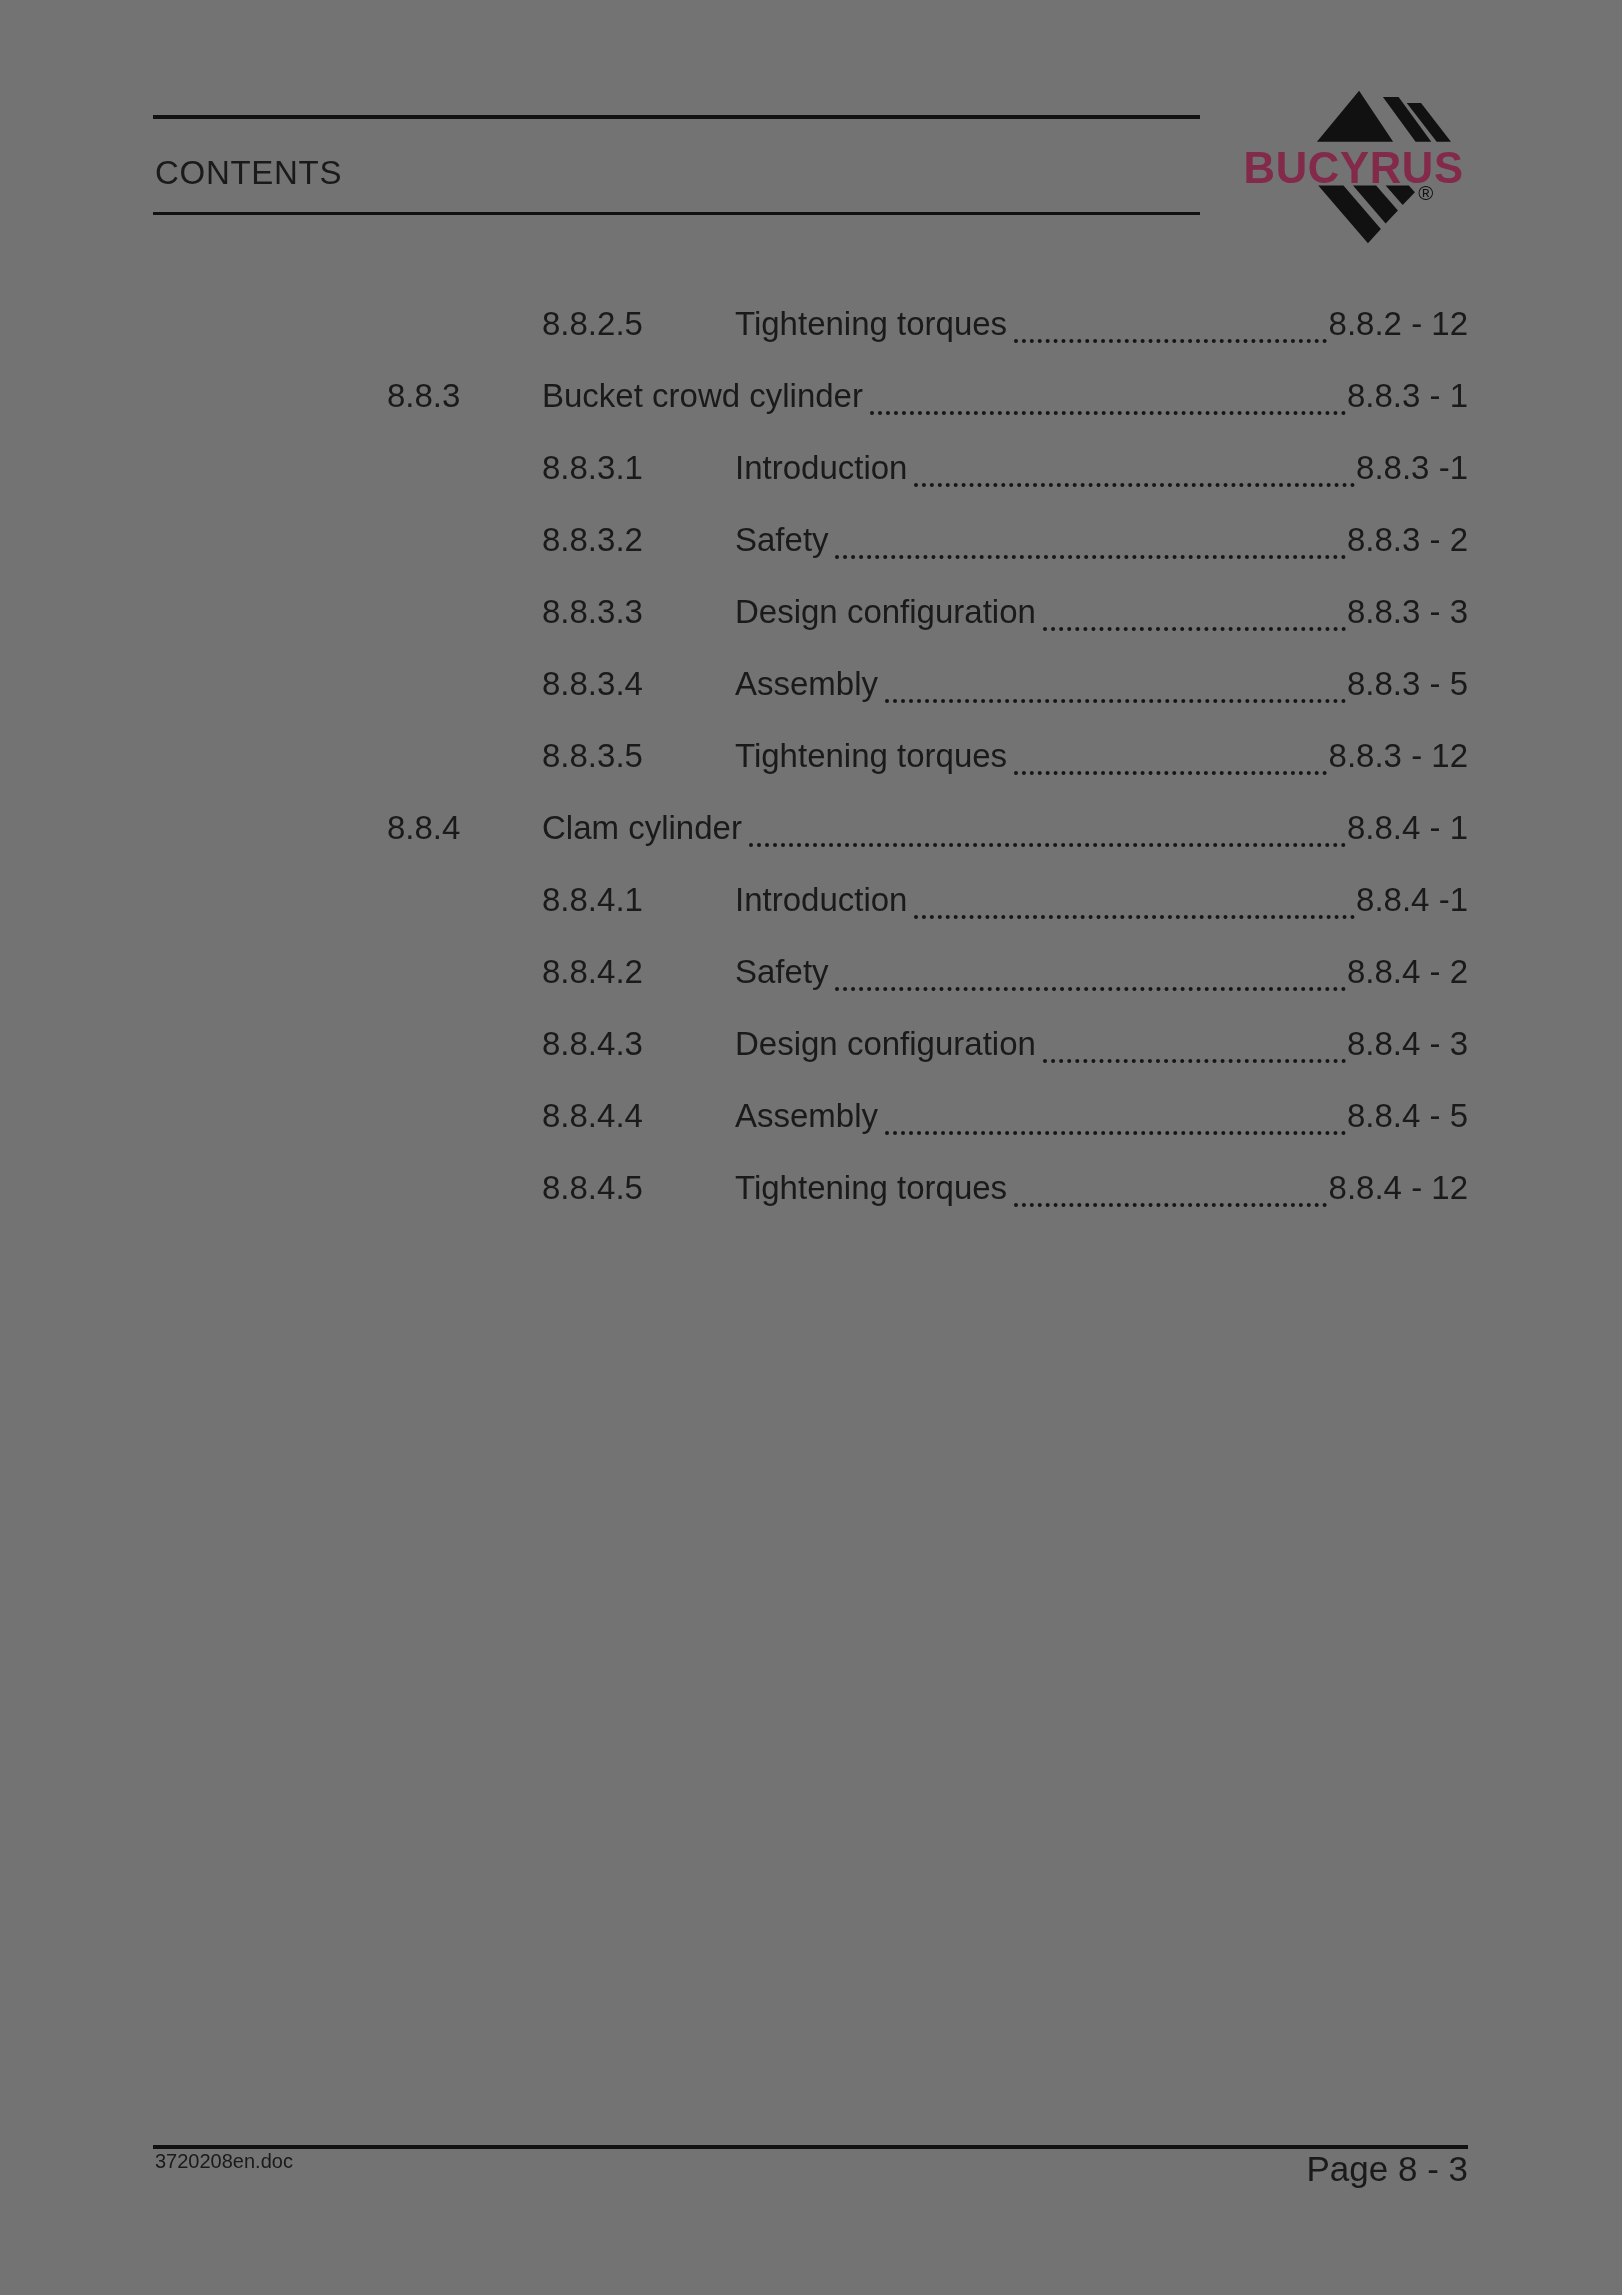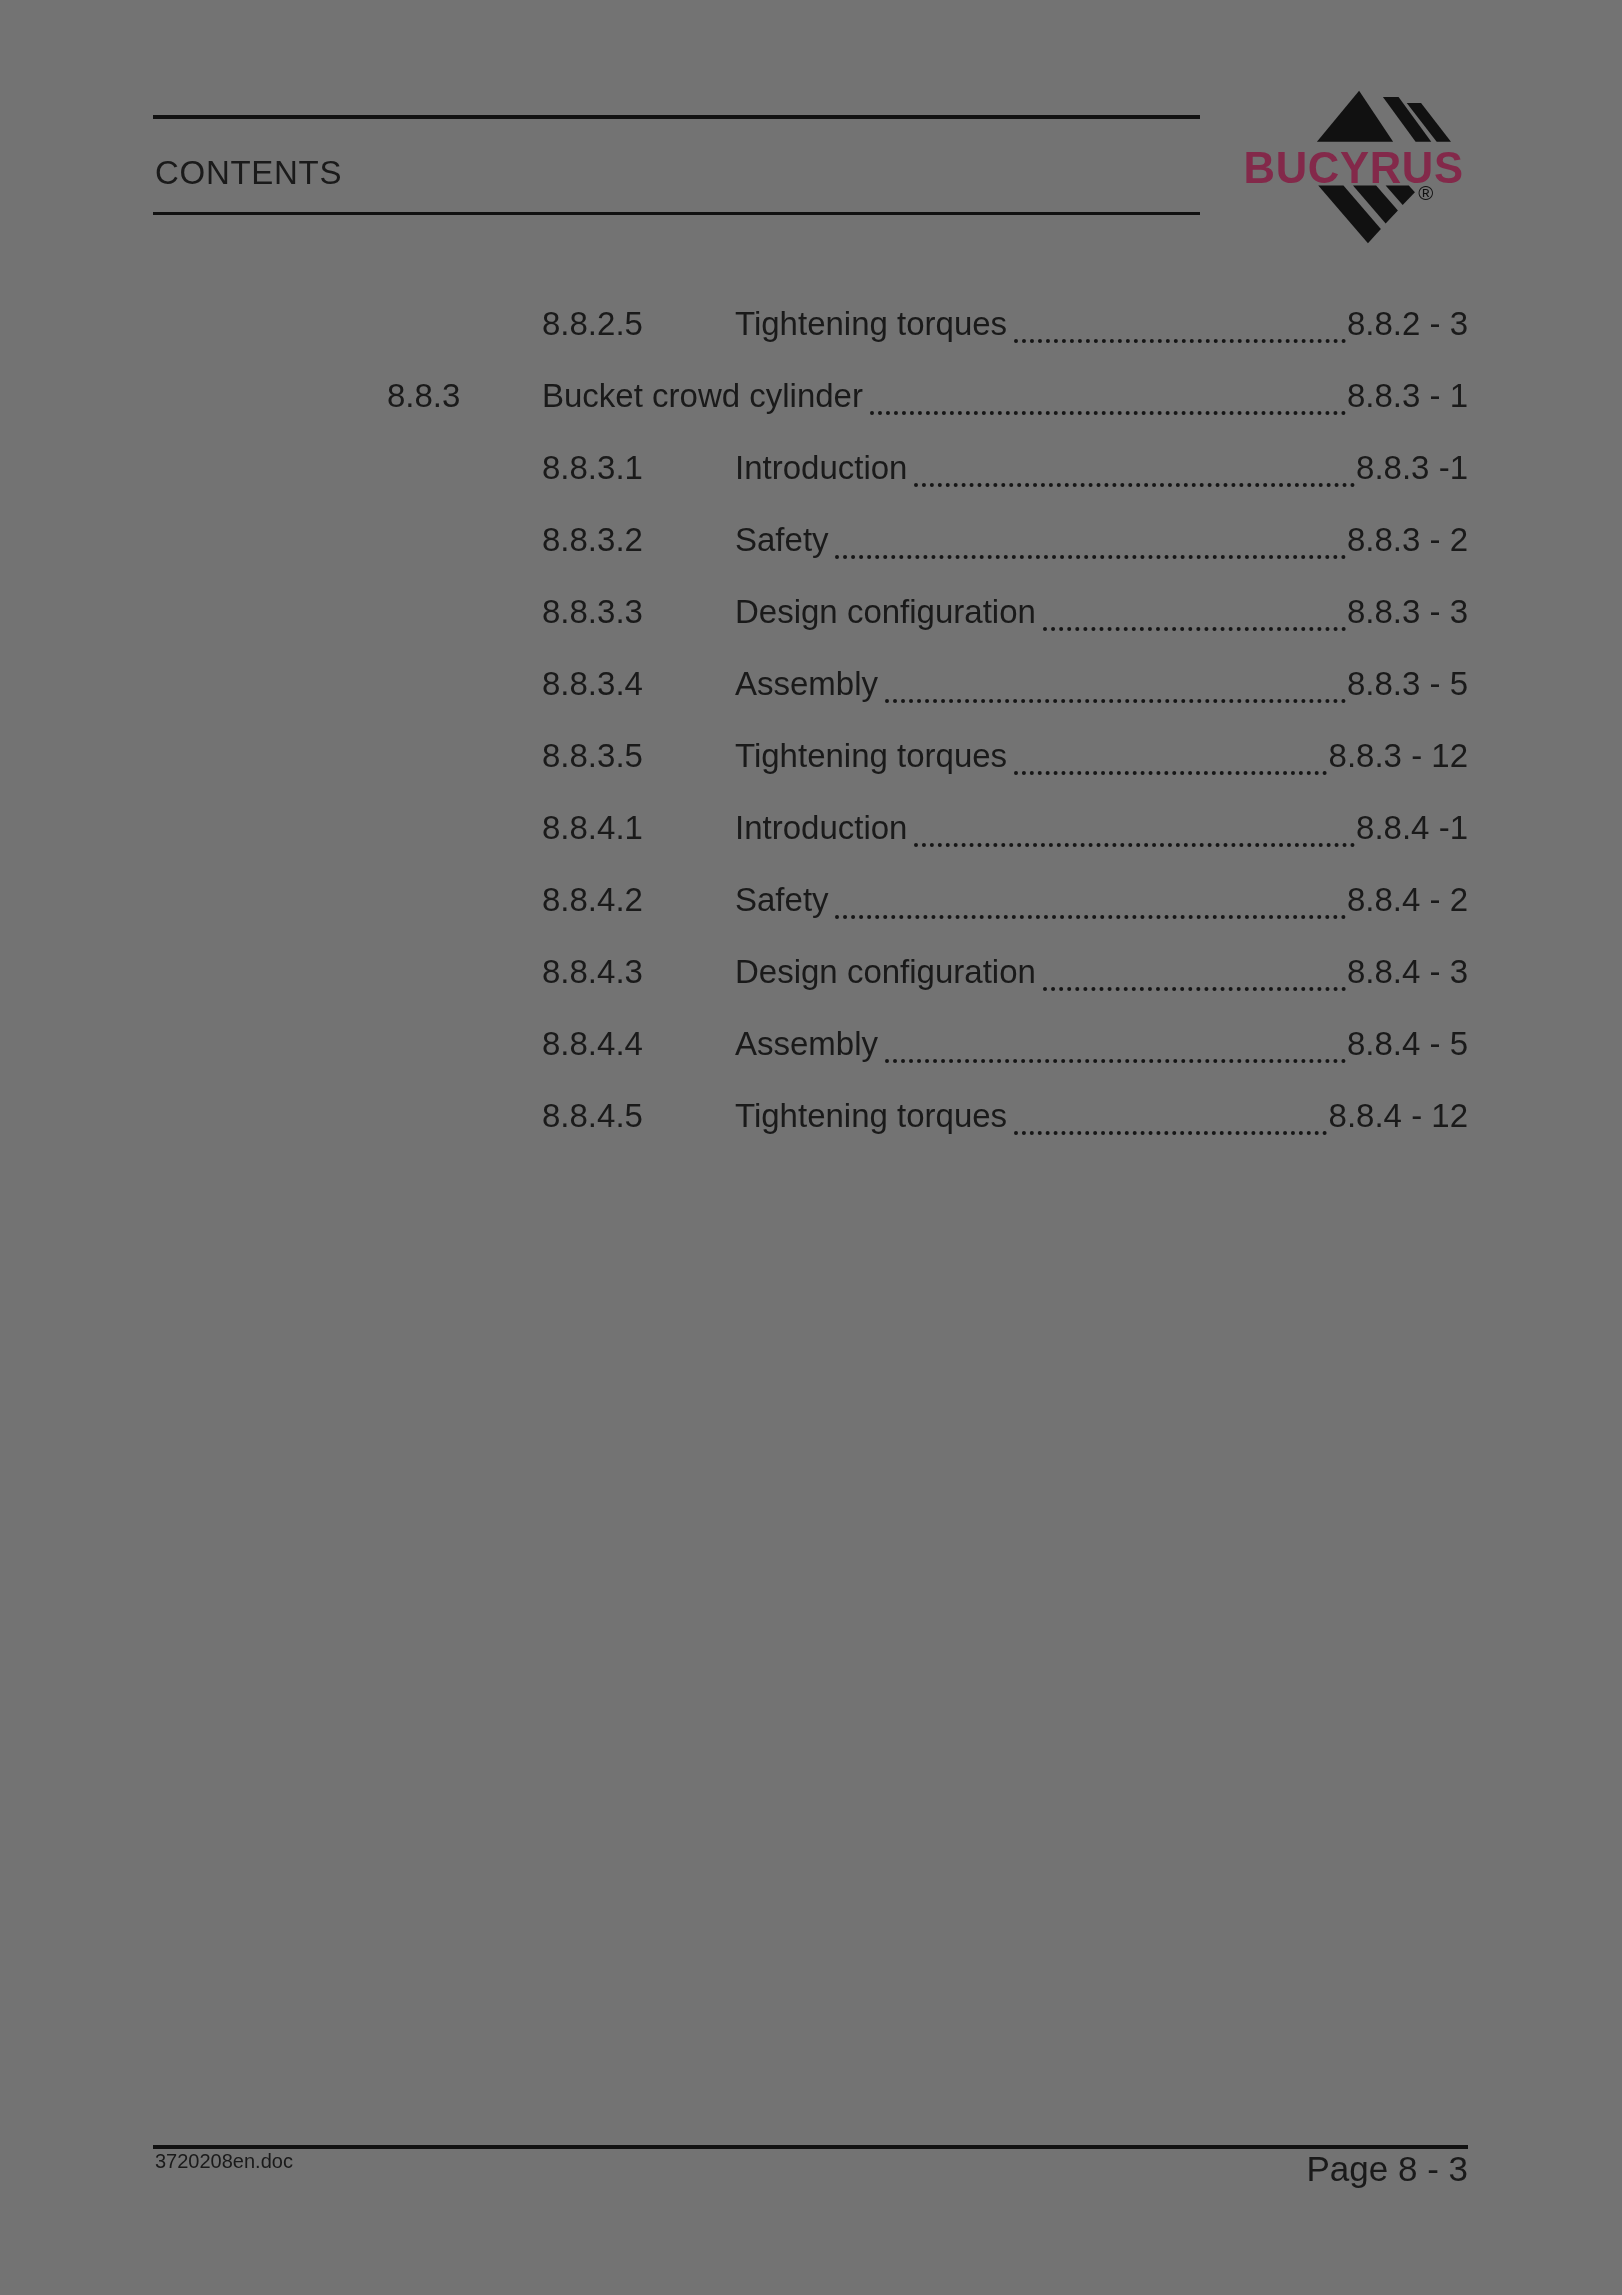--- a/index.html
+++ b/index.html
@@ -129,21 +129,21 @@
       <text x="262" y="168" font-family="Liberation Sans, DejaVu Sans, sans-serif" font-size="30" fill="#111111">®</text>
     </svg>
   </div>
 
   <div id="toc">
 
     <div class="toc-row level3">
       <span class="num">8.8.2.5</span>
       <span class="title">Tightening torques</span>
       <span class="dots"></span>
-      <span class="ref">8.8.2 - 3</span>
+      <span class="ref">8.8.2 - 12</span>
     </div>
 
     <div class="toc-row level2">
       <span class="num">8.8.3</span>
       <span class="title">Bucket crowd cylinder</span>
       <span class="dots"></span>
       <span class="ref">8.8.3 - 1</span>
     </div>
 
     <div class="toc-row level3">
@@ -174,20 +174,26 @@
       <span class="ref">8.8.3 - 5</span>
     </div>
 
     <div class="toc-row level3">
       <span class="num">8.8.3.5</span>
       <span class="title">Tightening torques</span>
       <span class="dots"></span>
       <span class="ref">8.8.3 - 12</span>
     </div>
 
+    <div class="toc-row level2">
+      <span class="num">8.8.4</span>
+      <span class="title">Clam cylinder</span>
+      <span class="dots"></span>
+      <span class="ref">8.8.4 - 1</span>
+    </div>
 
     <div class="toc-row level3">
       <span class="num">8.8.4.1</span>
       <span class="title">Introduction</span>
       <span class="dots"></span>
       <span class="ref">8.8.4 -1</span>
     </div>
 
     <div class="toc-row level3">
       <span class="num">8.8.4.2</span>

